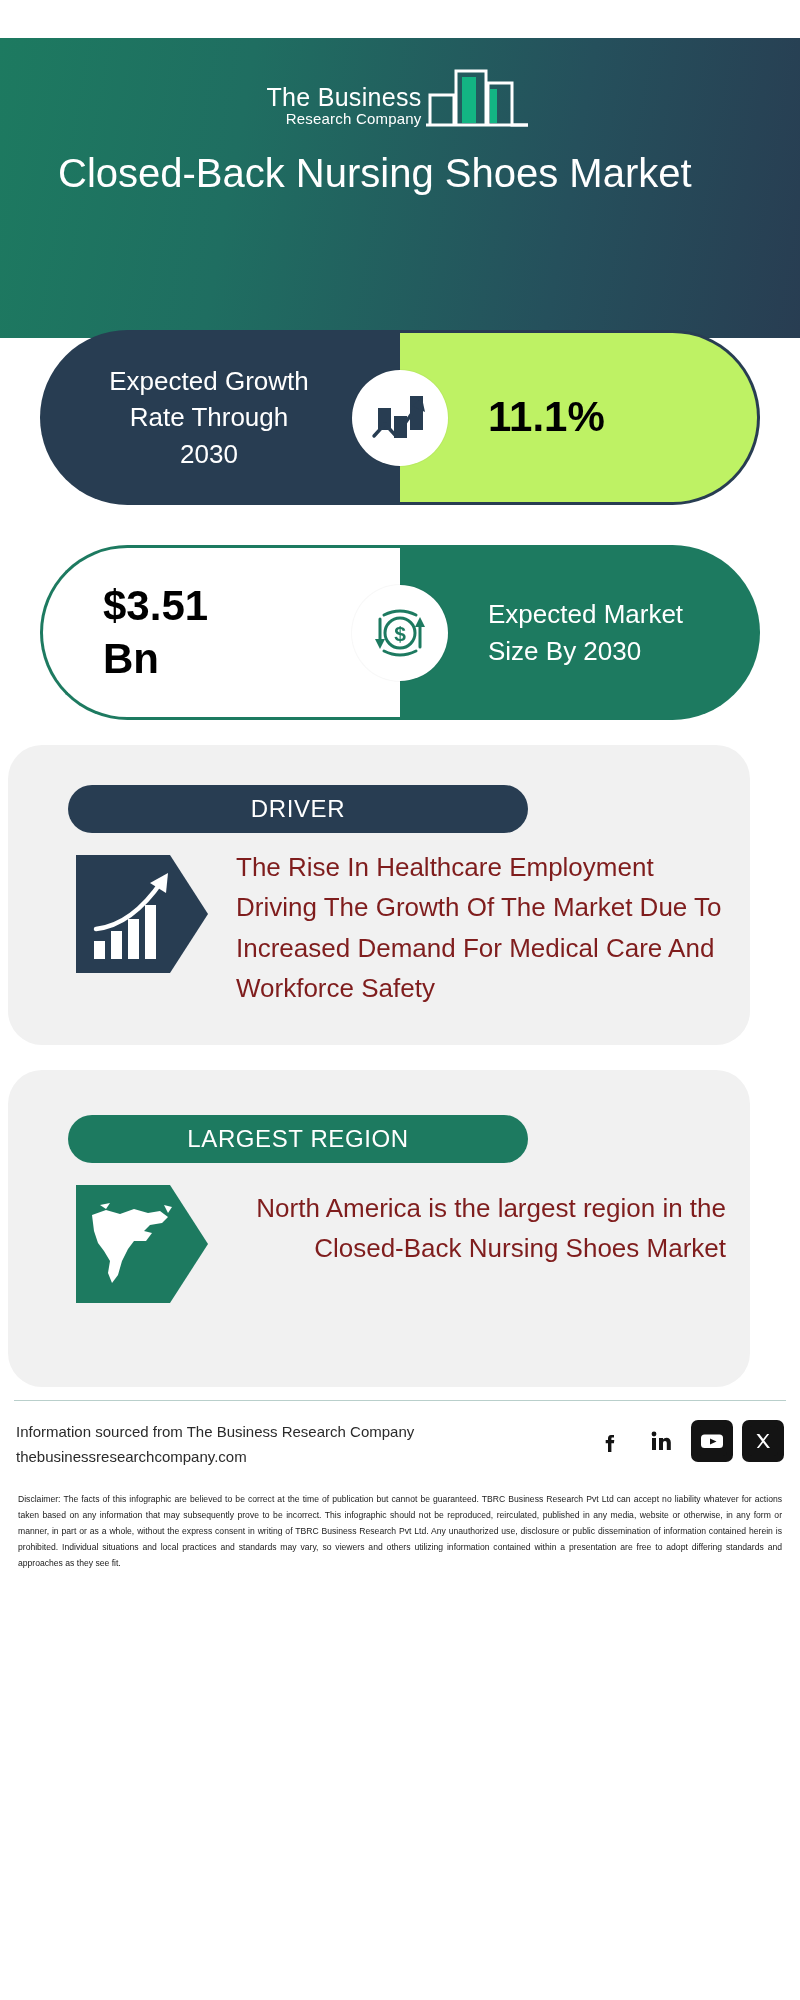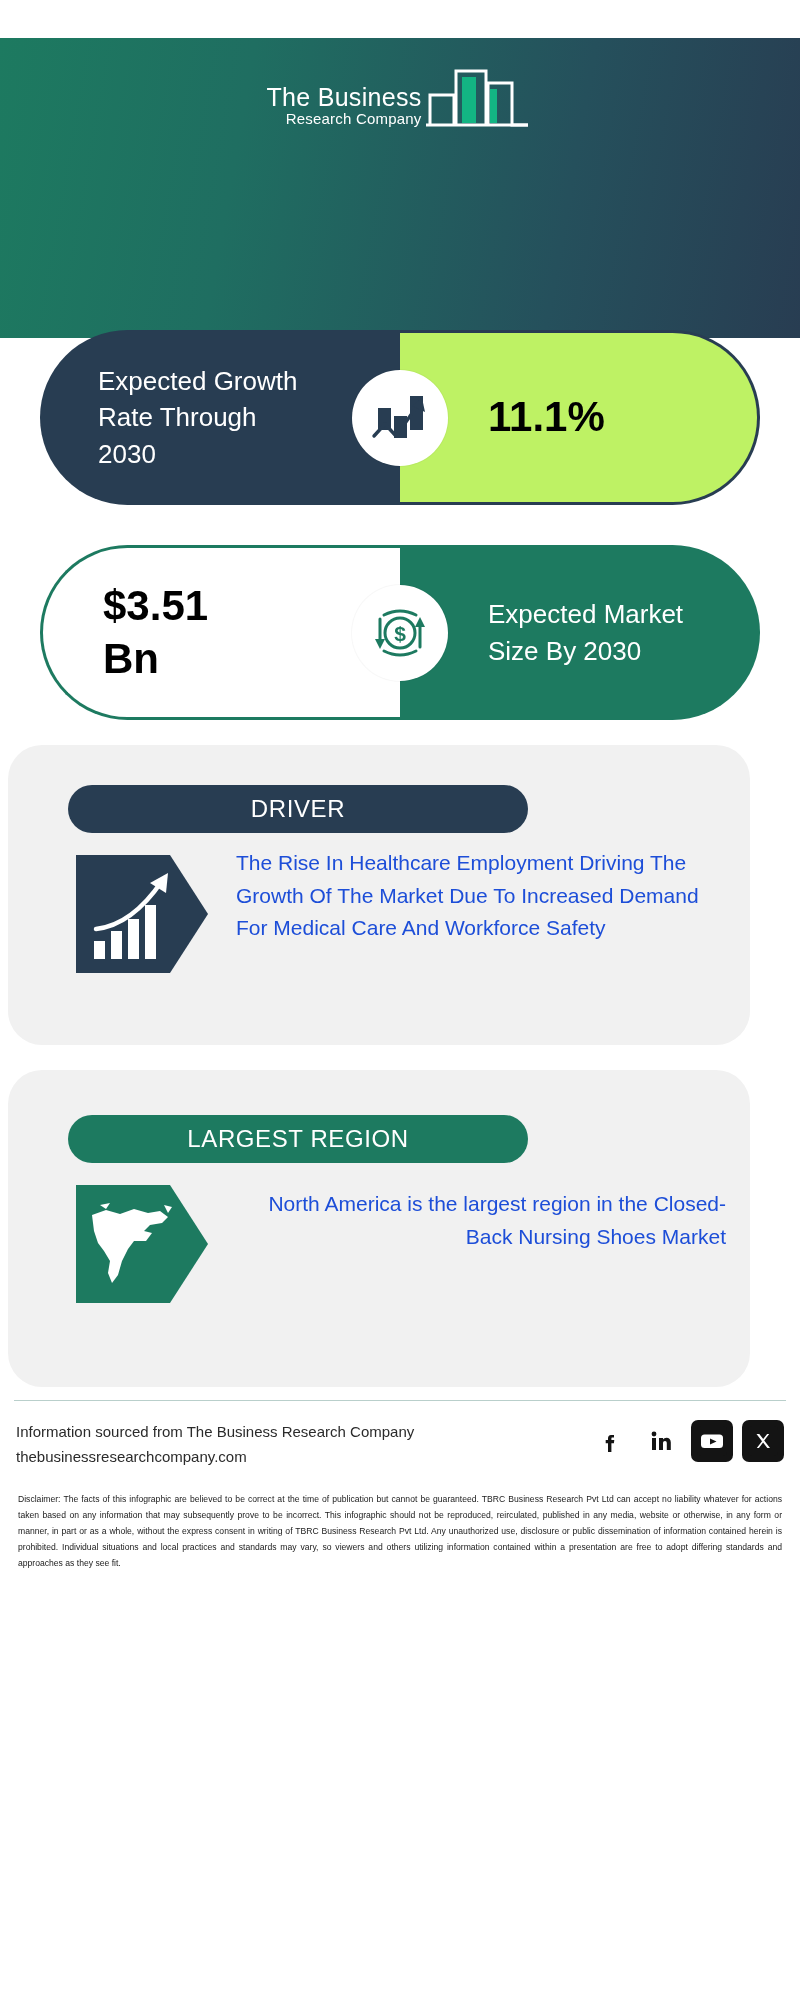--- a/index.html
+++ b/index.html
@@ -56,21 +56,21 @@
     border: 3px solid #1d7a60; border-right: none;
   }
   .navy { background: #283d52; }
   .green { background: #1d7a60; }
 
   .half-label {
     position: absolute; inset: 0;
     display: flex; flex-direction: column; justify-content: center;
     color: #ffffff; font-size: 26px; line-height: 1.4;
   }
-  .label-left { padding-left: 58px; padding-right: 80px; align-items: flex-start; }
+  .label-left { padding-left: 58px; padding-right: 80px; align-items: flex-start; text-align: center; }
   .label-right { padding-left: 88px; padding-right: 40px; align-items: flex-start; }
 
   .half-value {
     position: absolute; inset: 0;
     display: flex; flex-direction: column; justify-content: center;
     color: #000000; font-size: 42px; font-weight: bold; line-height: 1.25;
   }
   .value-right { padding-left: 88px; align-items: flex-start; }
   .value-left { padding-left: 60px; padding-right: 90px; align-items: flex-start; }
 
@@ -104,21 +104,21 @@
   .arrow-box {
     position: absolute; left: 68px;
     width: 132px; height: 118px;
     display: flex; align-items: center; justify-content: center;
   }
   .arrow-driver { top: 110px; }
   .arrow-region { top: 115px; }
 
   .panel-text {
     position: absolute; left: 228px; width: 490px;
-    color: #1d4ed8; font-size: 21px; line-height: 1.55;
+    color: #7f1d1d; font-size: 26px; line-height: 1.55;
   }
   .text-driver { top: 102px; }
   .text-region { top: 118px; }
 
   
   .divider {
     position: absolute; left: 14px; top: 1400px; width: 772px; height: 1px;
     background: #b9cfcb;
   }
   .src-text {
@@ -159,20 +159,21 @@
         <svg width="110" height="72" viewBox="0 0 110 72">
           <path d="M6 70 L6 40 L30 40 L30 70" fill="none" stroke="#ffffff" stroke-width="3"></path>
           <path d="M32 70 L32 16 L62 16 L62 70" fill="none" stroke="#ffffff" stroke-width="3"></path>
           <path d="M64 70 L64 28 L88 28 L88 70 L104 70" fill="none" stroke="#ffffff" stroke-width="3"></path>
           <rect x="38" y="22" width="14" height="46" fill="#13b583"></rect>
           <rect x="66" y="34" width="7" height="34" fill="#13b583"></rect>
           <line x1="2" y1="70" x2="104" y2="70" stroke="#ffffff" stroke-width="3"></line>
         </svg>
       </div>
     </div>
+    <div class="title">Closed-Back Nursing Shoes Market</div>
   </div>
 
   <div class="stat stat-growth">
     <div class="half filled-left navy">
       <div class="half-label label-left">Expected Growth Rate Through 2030</div>
     </div>
     <div class="half outline-right">
       <div class="half-value value-right">11.1%</div>
     </div>
     <div class="icon-circle">

